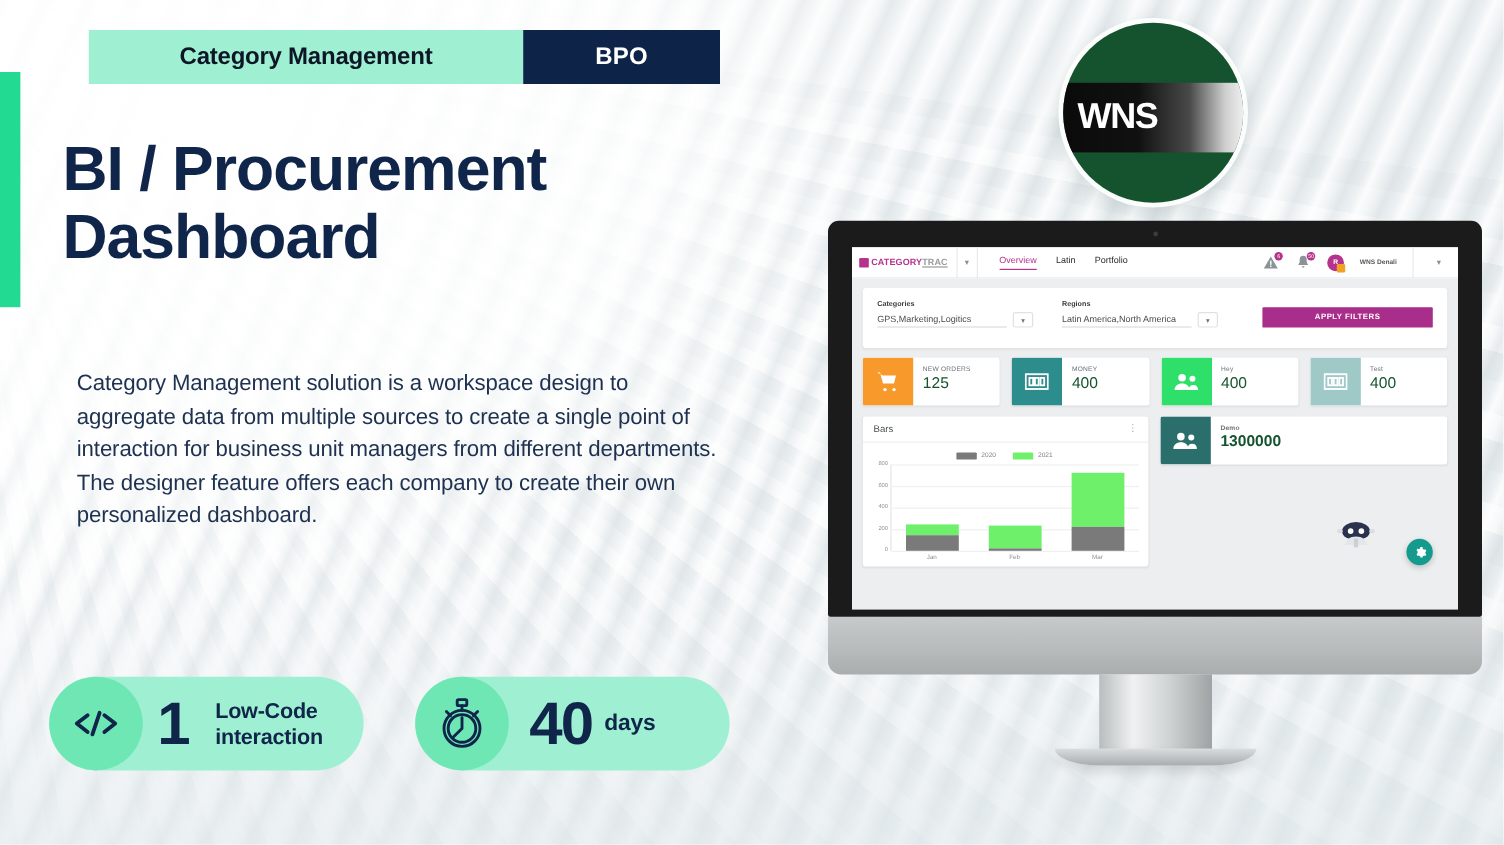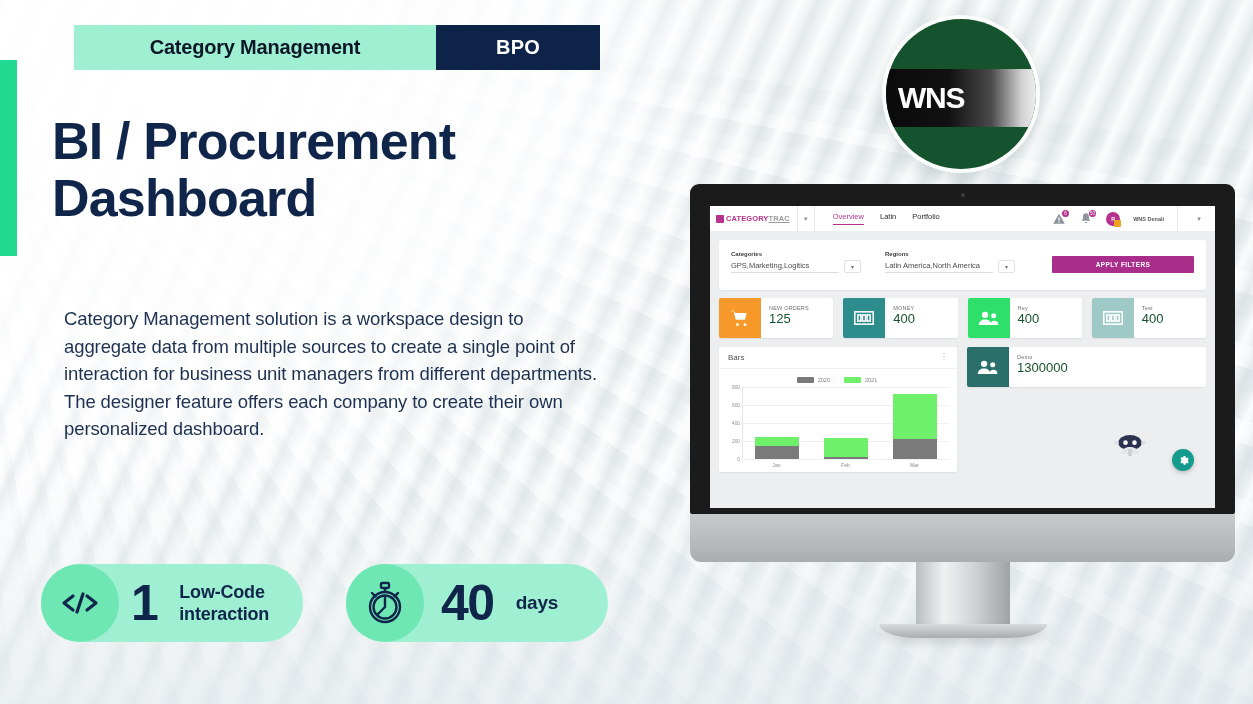--- a/index.html
+++ b/index.html
@@ -159,21 +159,21 @@
   }
   #pill-days .pill-number { margin-left: 17px; }
   .pill-label {
     color: #10254a;
     font-size: 18px;
     font-weight: bold;
     line-height: 1.24;
     margin-left: 22px;
     letter-spacing: -0.2px;
   }
-  #pill-days .pill-label { margin-left: 22px; font-size: 19px; text-align: center; }
+  #pill-days .pill-label { margin-left: 10px; font-size: 19px; text-align: center; }
 
   
   .wns-badge {
     position: absolute;
     left: 886px; top: 19px;
     width: 150px; height: 150px;
     border-radius: 50%;
     background: #14532d;
     box-shadow: 0 0 0 4px rgba(255,255,255,0.9), 0 6px 22px rgba(60,90,90,0.22);
     overflow: hidden;
@@ -368,21 +368,21 @@
     display: flex; align-items: flex-end;
     justify-content: space-around;
   }
   .gridline { position: absolute; left: 0; right: 0; border-top: 1px solid #eef0f1; }
   .bar-group { width: 44px; position: relative; z-index: 2; display: flex; flex-direction: column; justify-content: flex-end; height: 100%; }
   .seg { width: 100%; }
   .x-axis { display: flex; justify-content: space-around; margin-left: 17px; padding-top: 3px; }
   .x-tick { width: 44px; text-align: center; font-size: 5.2px; color: #8b9093; }
 
   
-  .right-col { flex: 1; }
+  .right-col { flex: 1; font-weight: bold; }
   .kpi-wide { height: 40px; }
   .kpi-wide .kpi-value { font-size: 13px; }
   .panel-space { position: relative; height: 92px; }
   .bot {
     position: absolute; right: 58px; bottom: 14px;
     width: 36px; height: 34px; opacity: 0.92;
   }
   .fab {
     position: absolute; right: 12px; bottom: 8px;
     width: 22px; height: 22px; border-radius: 50%;

